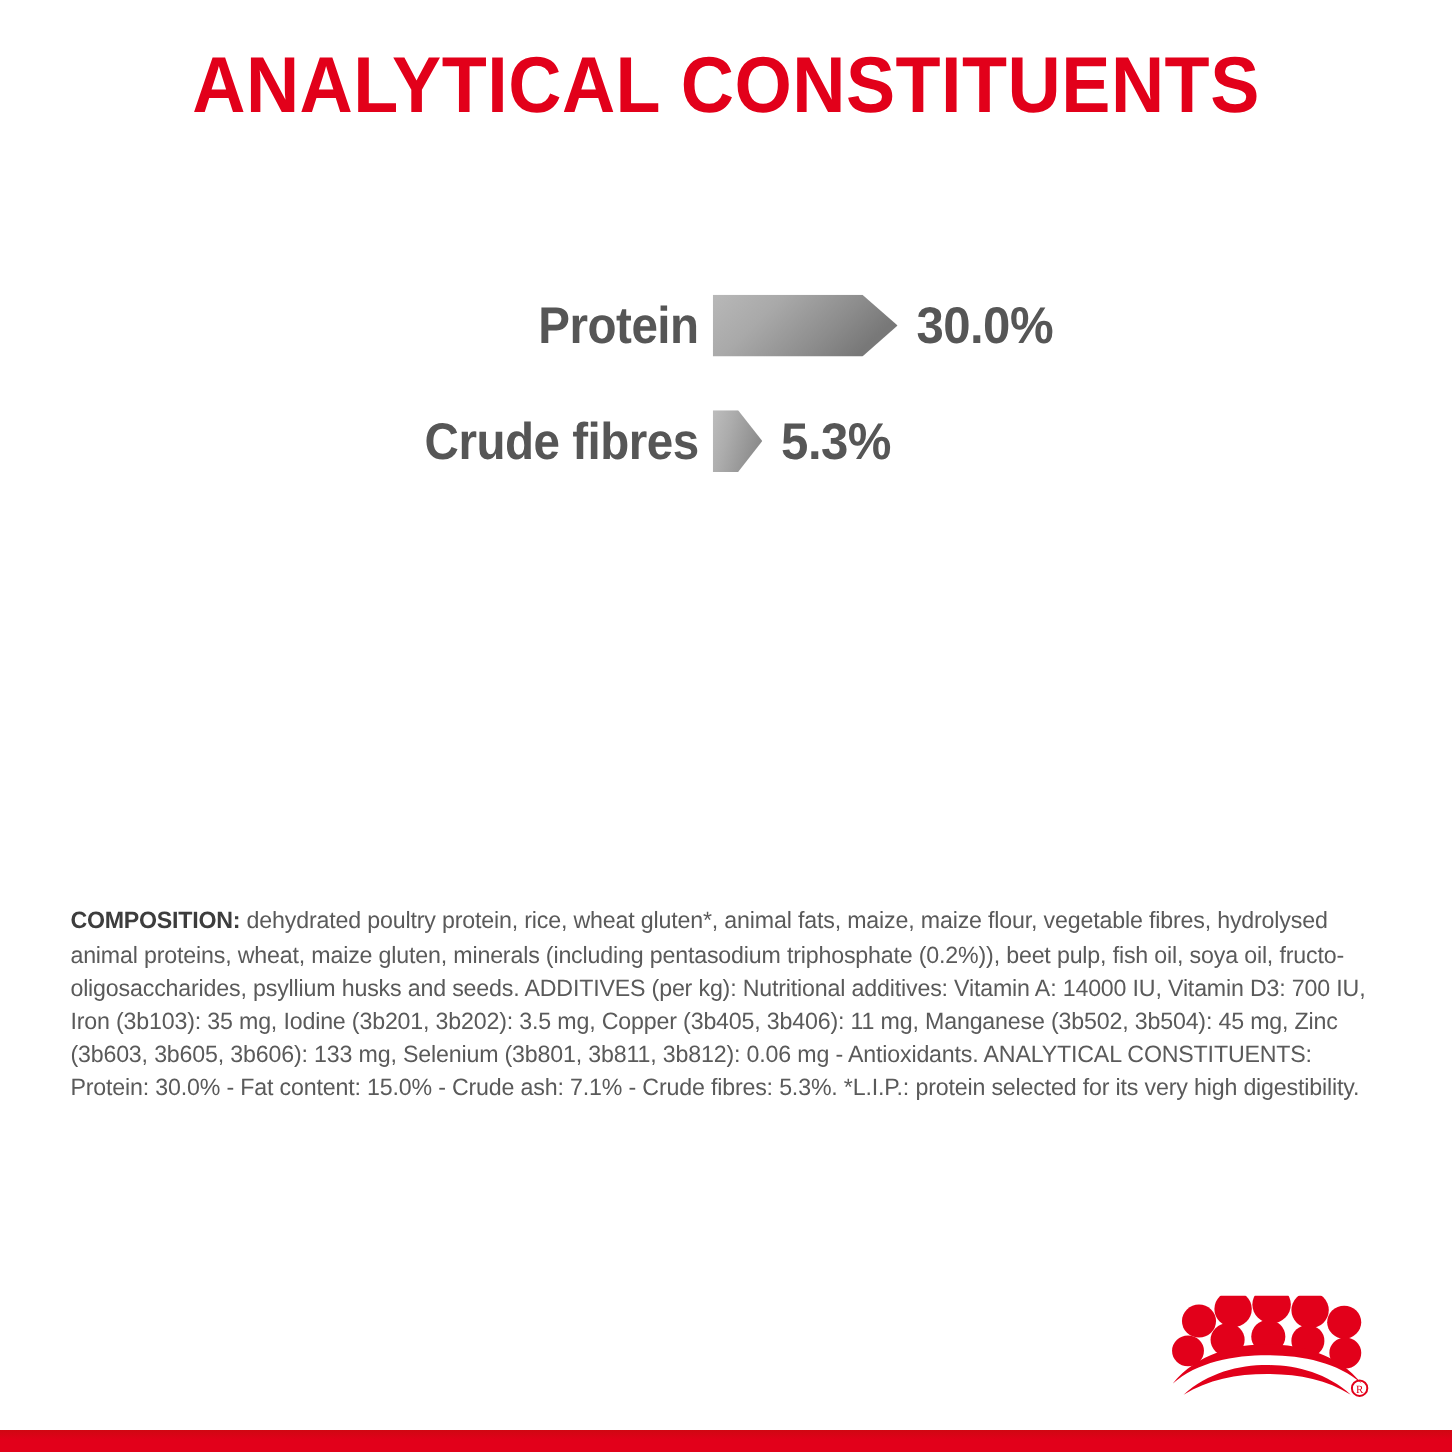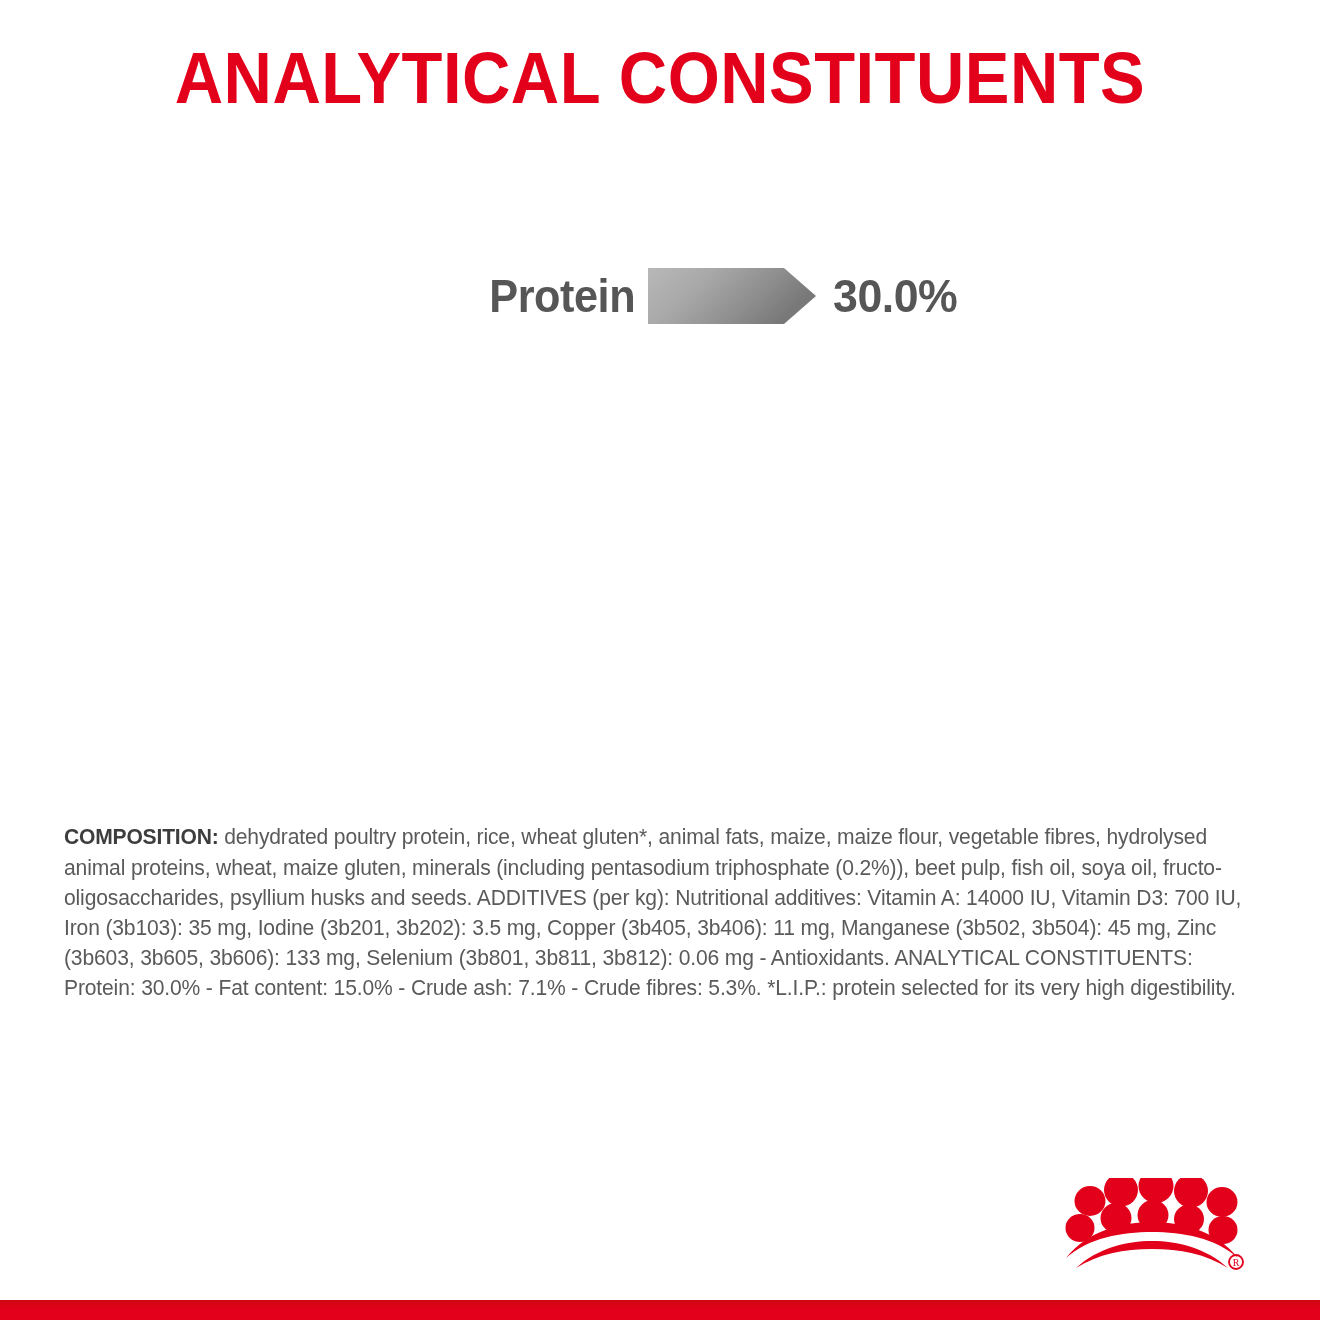--- a/index.html
+++ b/index.html
@@ -141,20 +141,36 @@
           </linearGradient>
         </defs>
         <polygon points="0,0 136,0 168,28 136,56 0,56" fill="url(#g1)"></polygon>
       </svg>
     </div>
     <div class="row-value">30.0%</div>
   </div>
 
 
 
+  <div class="row">
+    <div class="row-label">Crude fibres</div>
+    <div class="bar-wrap">
+      <svg width="45" height="56" viewBox="0 0 45 56">
+        <defs>
+          <linearGradient id="g4" x1="0" y1="0" x2="1" y2="0.35">
+            <stop offset="0%" stop-color="#bdbdbd"></stop>
+            <stop offset="40%" stop-color="#acacac"></stop>
+            <stop offset="100%" stop-color="#8c8c8c"></stop>
+          </linearGradient>
+        </defs>
+        <polygon points="0,0 23,0 45,28 23,56 0,56" fill="url(#g4)"></polygon>
+      </svg>
+    </div>
+    <div class="row-value">5.3%</div>
+  </div>
 
 </div>
 
 <p class="composition"><span class="lead">COMPOSITION:</span><span> dehydrated poultry protein, rice, wheat gluten*, animal fats, maize, maize flour, vegetable fibres, hydrolysed animal proteins, wheat, maize gluten, minerals (including pentasodium triphosphate (0.2%)), beet pulp, fish oil, soya oil, fructo-oligosaccharides, psyllium husks and seeds. ADDITIVES (per kg): Nutritional additives: Vitamin A: 14000 IU, Vitamin D3: 700 IU, Iron (3b103): 35 mg, Iodine (3b201, 3b202): 3.5 mg, Copper (3b405, 3b406): 11 mg, Manganese (3b502, 3b504): 45 mg, Zinc (3b603, 3b605, 3b606): 133 mg, Selenium (3b801, 3b811, 3b812): 0.06 mg - Antioxidants. ANALYTICAL CONSTITUENTS: Protein: 30.0% - Fat content: 15.0% - Crude ash: 7.1% - Crude fibres: 5.3%. *L.I.P.: protein selected for its very high digestibility.</span></p>
 
 <div class="logo">
   <svg width="200" height="92" viewBox="0 0 200 92">
     <g fill="#E2001A">
 
       <ellipse cx="44" cy="23" rx="15.5" ry="15"></ellipse>

